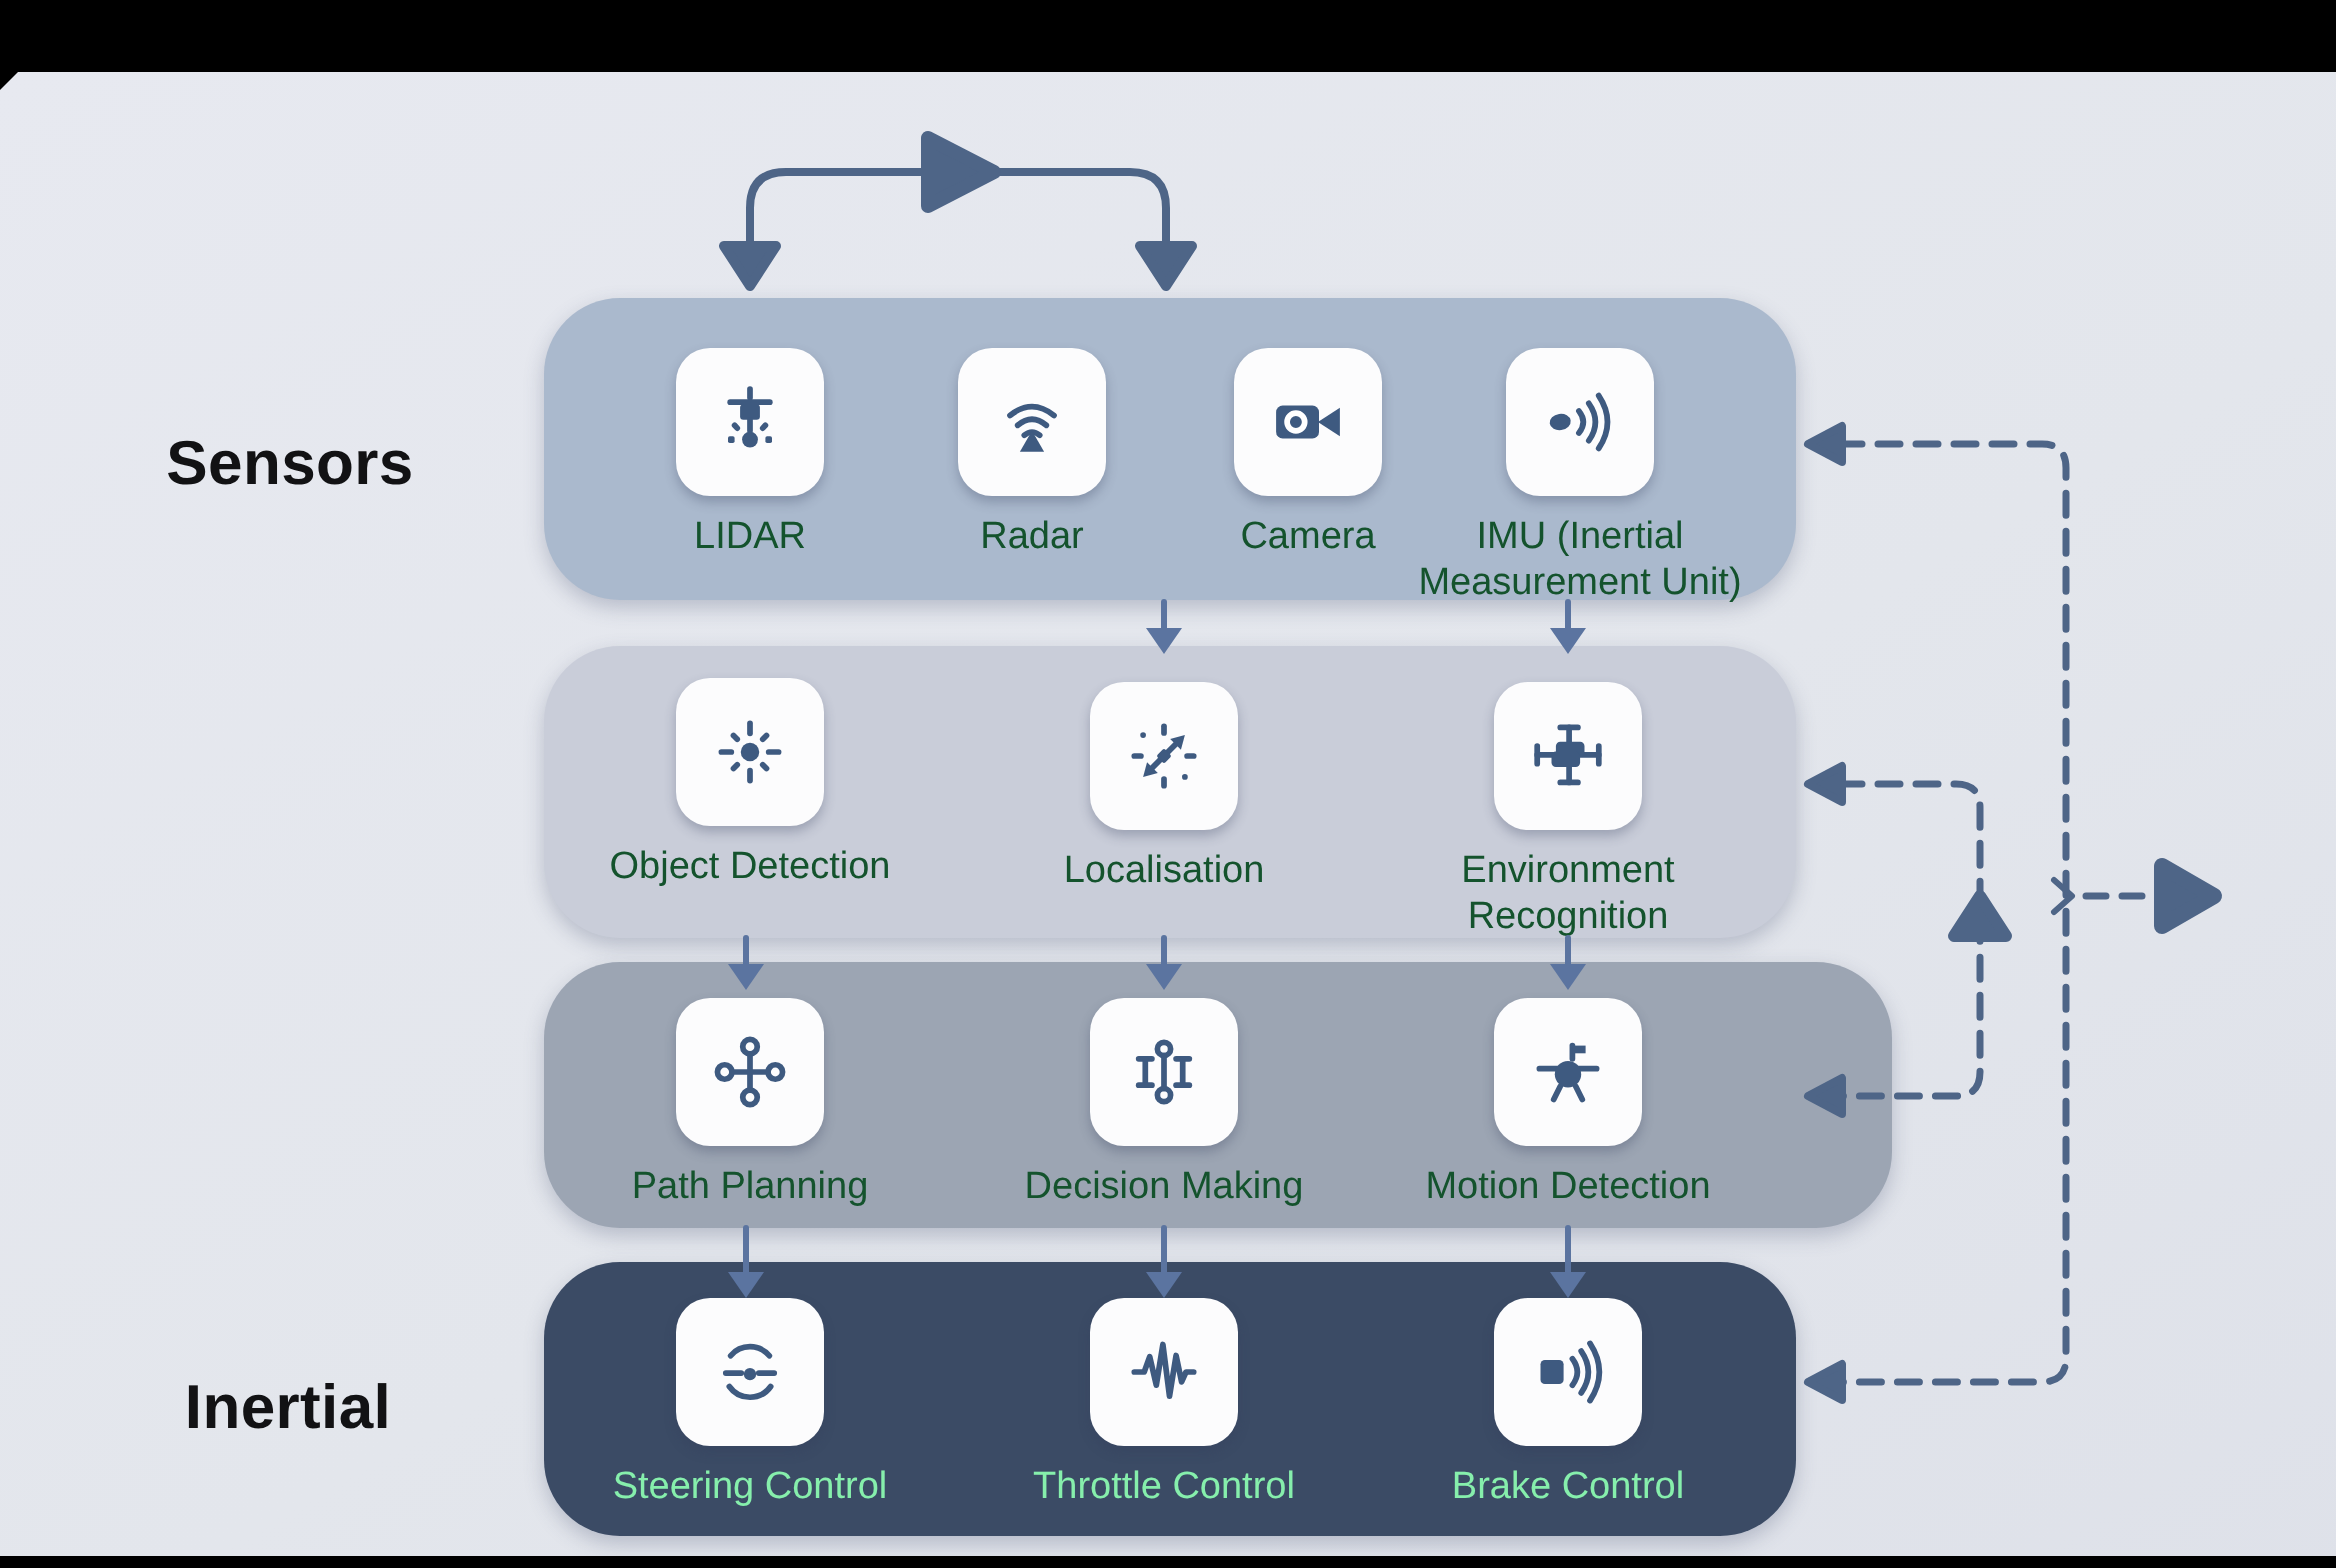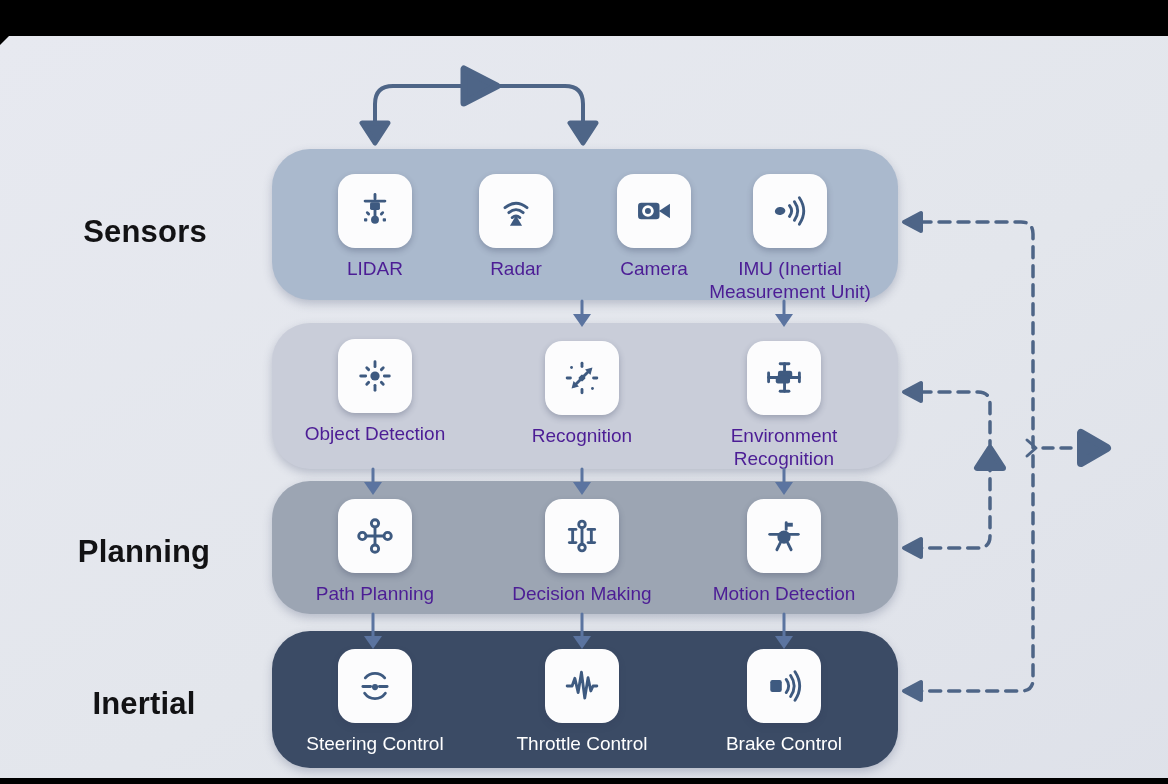--- a/index.html
+++ b/index.html
@@ -11,44 +11,43 @@
   }
   .corner-sliver{position:absolute;left:0;top:0;width:0;height:0;
     border-top:9px solid #000;border-right:9px solid transparent;}
   .bottom-bar{position:absolute;left:0;top:742px;width:1168px;height:42px;background:#000;}
   .side-label{position:absolute;transform:translate(-50%,-50%);
     font-size:31px;font-weight:bold;color:#121214;letter-spacing:.2px;white-space:nowrap;}
   .band{position:absolute;left:272px;width:626px;border-radius:38px;
     box-shadow:0 4px 10px rgba(70,80,110,.28);}
   .band.sensors{top:113px;height:151px;background:#aab9cd;}
   .band.perception{top:287px;height:146px;background:#c9cdd9;}
-  .band.planning{top:445px;height:133px;background:#9ca5b3;}
+  .band.planning{top:445px;height:133px;background:#9ca5b3;padding-left:48px;}
   .band.control{top:595px;height:137px;background:#3b4b65;}
   .node{position:absolute;display:flex;flex-direction:column;align-items:center;}
   .tile{width:74px;height:74px;border-radius:17px;background:#fcfcfd;
     box-shadow:0 3px 6px rgba(50,60,90,.30);display:flex;align-items:center;justify-content:center;}
-  .node-label{margin-top:9px;font-size:19px;line-height:23px;color:#4c1d95;text-align:center;}
-  .band.control .node-label{color:#ffffff;}
+  .node-label{margin-top:9px;font-size:19px;line-height:23px;color:#14532d;text-align:center;}
+  .band.control .node-label{color:#86efac;}
   .overlay{position:absolute;left:0;top:0;pointer-events:none;}
   .ic{stroke:#3e5a80;fill:none;stroke-width:2.6;stroke-linecap:round;stroke-linejoin:round;}
   .icf{fill:#3e5a80;stroke:none;}
   .conn{stroke:#4e6587;fill:none;stroke-linecap:round;stroke-linejoin:round;}
   .connf{fill:#4e6587;stroke:#4e6587;stroke-linejoin:round;}
   .lconn{stroke:#5b74a0;fill:none;stroke-linecap:round;}
   .lconnf{fill:#5b74a0;stroke:none;}
 </style>
 </head>
 <body>
 
 <div class="stage">
 
   <div class="corner-sliver"></div>
 
   <div class="side-label" style="left:145px;top:196px;">Sensors</div>
-  <div class="side-label" style="left:144px;top:516px;">Planning</div>
   <div class="side-label" style="left:144px;top:668px;">Inertial</div>
 
   <div class="band sensors">
     <div class="node" style="left:18px;top:25px;width:170px;">
       <div class="tile">
         <svg width="44" height="44" viewBox="0 0 40 40">
           <line class="ic" x1="20" y1="5" x2="20" y2="9"></line>
           <line class="ic" x1="11" y1="11" x2="29" y2="11" stroke-width="3.4"></line>
           <rect class="icf" x="15.5" y="12" width="9" height="7" rx="1.5"></rect>
           <line class="ic" x1="20" y1="19" x2="20" y2="24"></line>
@@ -120,21 +119,21 @@
           <line class="ic" x1="6.5" y1="20" x2="9.5" y2="20"></line>
           <line class="ic" x1="30.5" y1="20" x2="33.5" y2="20"></line>
           <circle class="icf" cx="10.5" cy="10.5" r="1.3"></circle>
           <circle class="icf" cx="29.5" cy="29.5" r="1.3"></circle>
           <line class="ic" x1="13" y1="27" x2="27" y2="13"></line>
           <polygon class="icf" points="29.5,10.5 27.7,17.2 22.8,12.3"></polygon>
           <polygon class="icf" points="10.5,29.5 12.3,22.8 17.2,27.7"></polygon>
           <rect class="icf" x="17.5" y="17.5" width="5" height="5" rx="1" transform="rotate(45 20 20)"></rect>
         </svg>
       </div>
-      <div class="node-label">Recognition</div>
+      <div class="node-label">Localisation</div>
     </div>
     <div class="node" style="left:417px;top:18px;width:190px;">
       <div class="tile">
         <svg width="44" height="44" viewBox="0 0 40 40">
           <line class="ic" x1="6" y1="19.5" x2="34" y2="19.5"></line>
           <line class="ic" x1="6" y1="15.5" x2="6" y2="23.5"></line>
           <line class="ic" x1="34" y1="15.5" x2="34" y2="23.5"></line>
           <line class="ic" x1="20.5" y1="7" x2="20.5" y2="32"></line>
           <line class="ic" x1="16.5" y1="7" x2="24.5" y2="7"></line>
           <line class="ic" x1="16.5" y1="32" x2="24.5" y2="32"></line>

